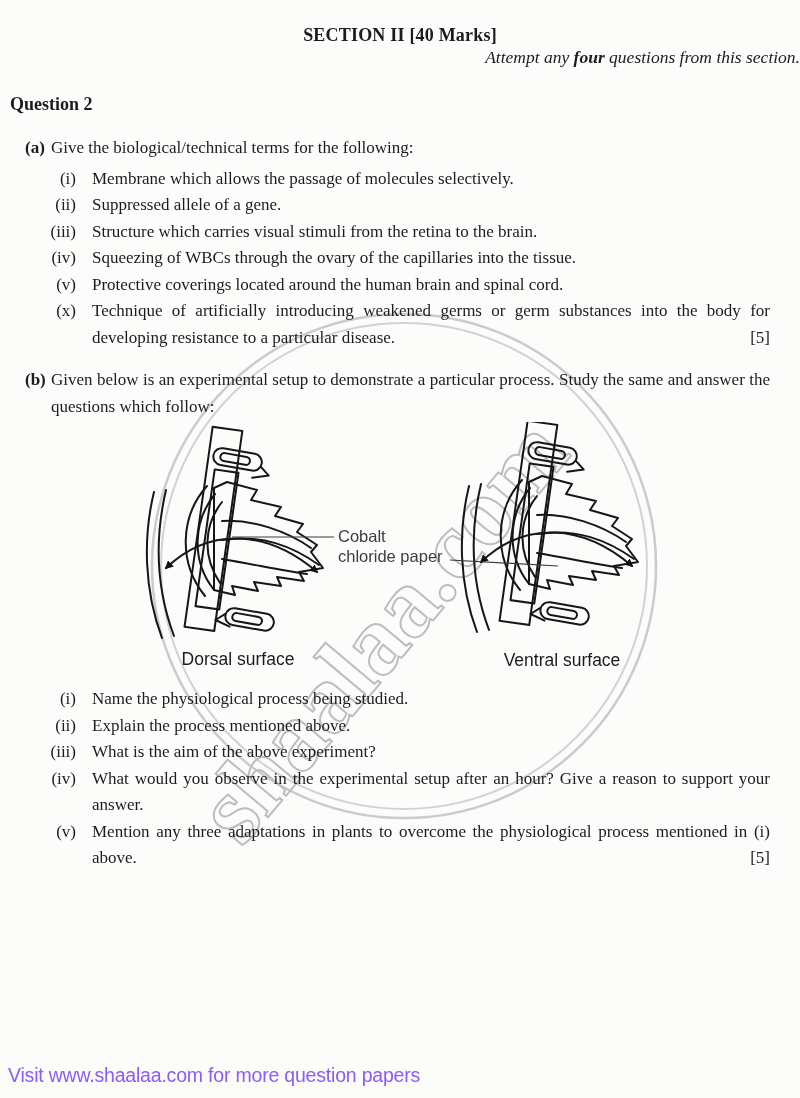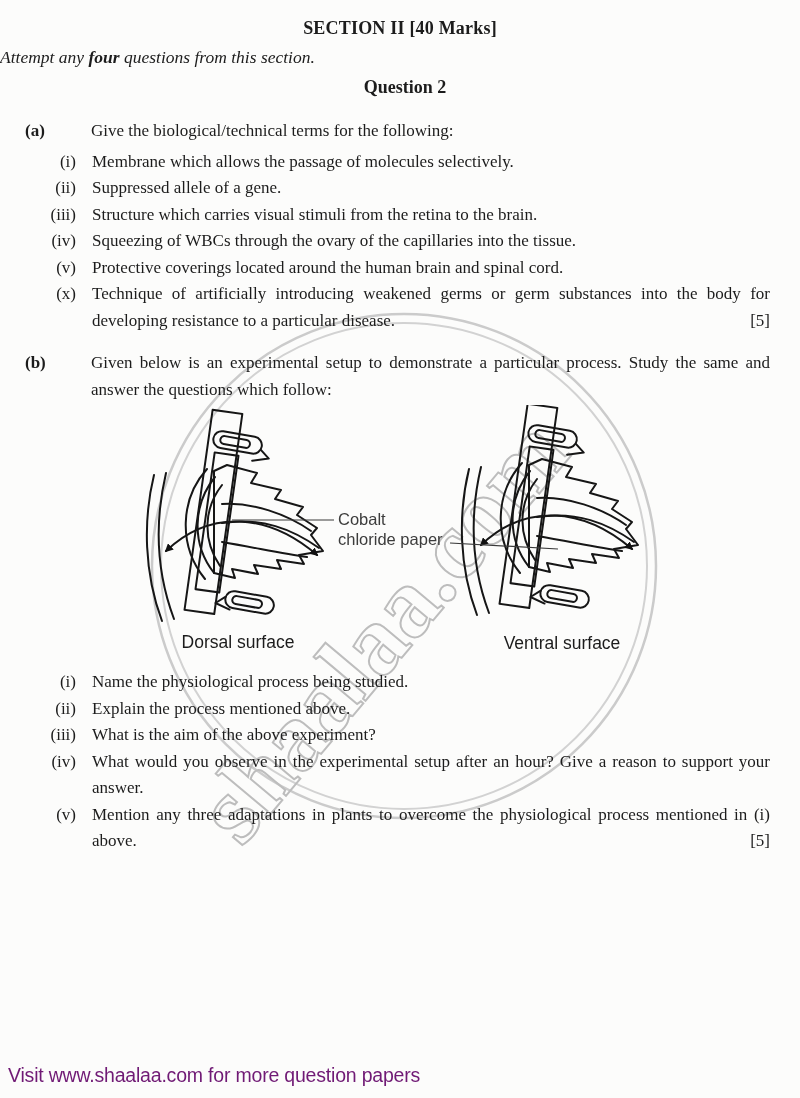--- a/index.html
+++ b/index.html
@@ -6,49 +6,49 @@
   .page {
     position:relative; width:800px; height:1098px; margin:0 auto;
     background:#fcfcfb; overflow:hidden;
     font-family:"Liberation Serif", serif; color:#1c1c1c;
   }
   .watermark { position:absolute; top:0; left:0; z-index:0; pointer-events:none; }
   .content { position:relative; z-index:1; }
 
   .section-title {
     text-align:center; font-weight:bold; font-size:18px; line-height:22px;
-    padding-top:17px; letter-spacing:0.2px;
+    padding-top:24px; letter-spacing:0.2px;
   }
   .instruction {
-    text-align:left; font-style:italic; font-size:17.5px; line-height:22px; margin-top:7px;
+    text-align:right; font-style:italic; font-size:17.5px; line-height:22px; 
   }
   .instruction .b { font-weight:bold; }
-  .question-title { font-weight:bold; font-size:18px; line-height:22px; margin:8px 0 0 10px;text-align:center; }
+  .question-title { font-weight:bold; font-size:18px; line-height:22px; margin:25px 0 0 10px; }
 
   .part { display:flex; margin:20px 30px 0 25px; font-size:17px; line-height:26.5px; }
   .part .p-label { flex:none; width:26px; font-weight:bold; }
-  .part .p-text { flex:1; text-align:justify;margin-left:40px; }
+  .part .p-text { flex:1; text-align:justify; }
 
   .qlist { margin:4px 30px 0 25px; font-size:17px; line-height:26.5px; }
   .qlist.b { margin-top:9px; }
   .qrow { display:flex; }
   .q-num { flex:none; width:55px; text-align:right; padding-right:4px; box-sizing:border-box; }
   .q-text { flex:1; margin-left:12px; text-align:justify; position:relative; }
   .marks { position:absolute; right:0; bottom:0; }
 
   .diagram { margin:2px 0 12px 110px; width:570px; height:252px; }
   .diagram svg { display:block; }
   .dstroke { stroke:#161616; fill:none; stroke-width:2; stroke-linecap:round; stroke-linejoin:round; }
   .dthin   { stroke:#3a3a3a; fill:none; stroke-width:1.2; }
   .dlabel   { font:16.5px "Liberation Sans", sans-serif; fill:#3c3c3c; }
   .dcaption { font:17.5px "Liberation Sans", sans-serif; fill:#1c1c1c; }
 
   .footer {
     position:absolute; left:8px; bottom:11px; z-index:1;
-    font-family:"Liberation Sans", sans-serif; font-size:19.5px; color:#701a75;
+    font-family:"Liberation Sans", sans-serif; font-size:19.5px; color:#8b5cf6;
     letter-spacing:-0.2px;
   }
 </style>
 </head>
 <body>
 
 <div class="page">
 
   <svg class="watermark" width="800" height="1098" viewBox="0 0 800 1098">
     <circle cx="404" cy="566" r="252" fill="none" stroke="#cbcbcb" stroke-width="2.5"></circle>

